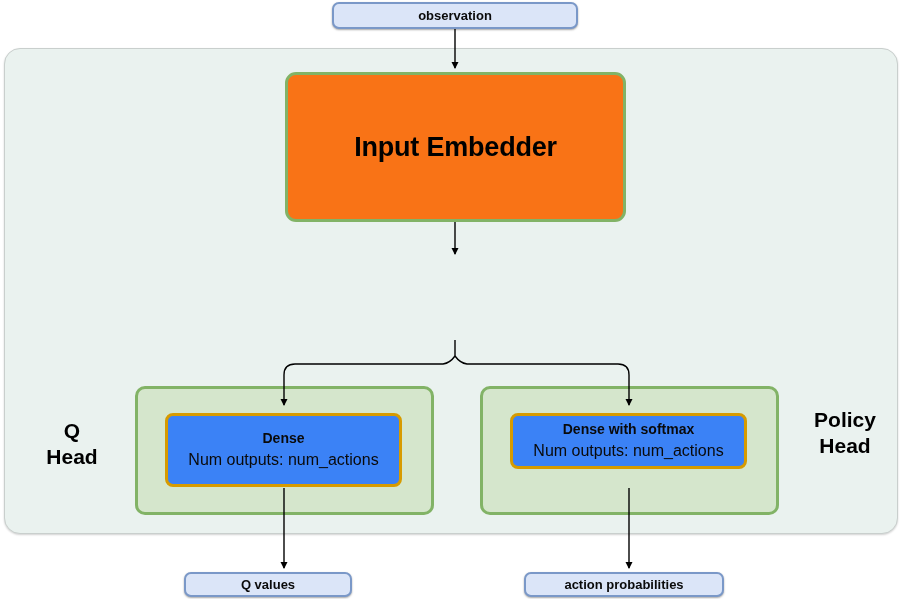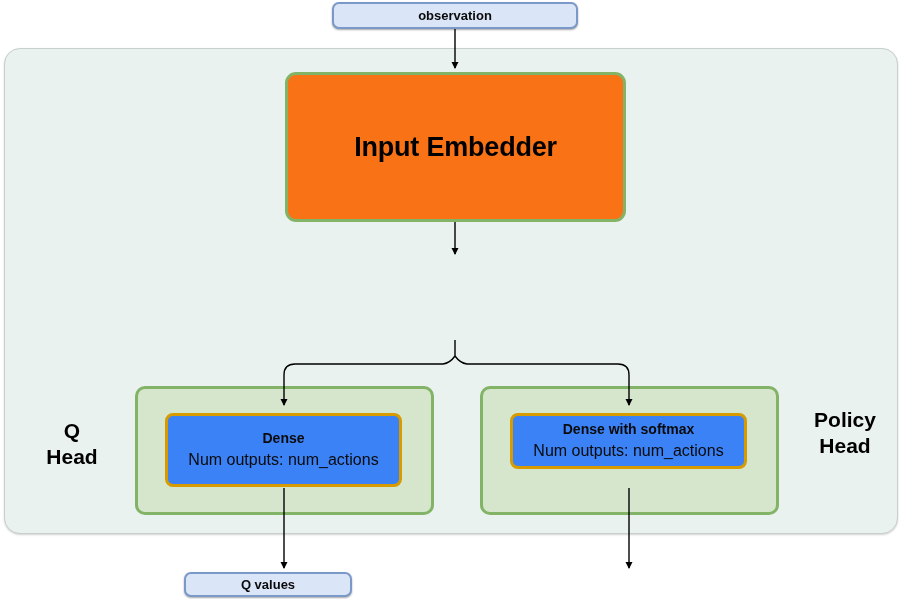--- a/index.html
+++ b/index.html
@@ -178,14 +178,17 @@
     <span class="ob-sub">Num outputs: num_actions</span>
   </div>
 
   <div class="head-label" style="left:790px; top:407px; width:110px;">Policy
 Head</div>
 
   <div class="node io-box" style="left:184px; top:572px; width:168px; height:25px;">
     <span>Q values</span>
   </div>
 
+  <div class="node io-box" style="left:524px; top:572px; width:200px; height:25px;">
+    <span>action probabilities</span>
+  </div>
 
 </div>
 
 </body></html>

